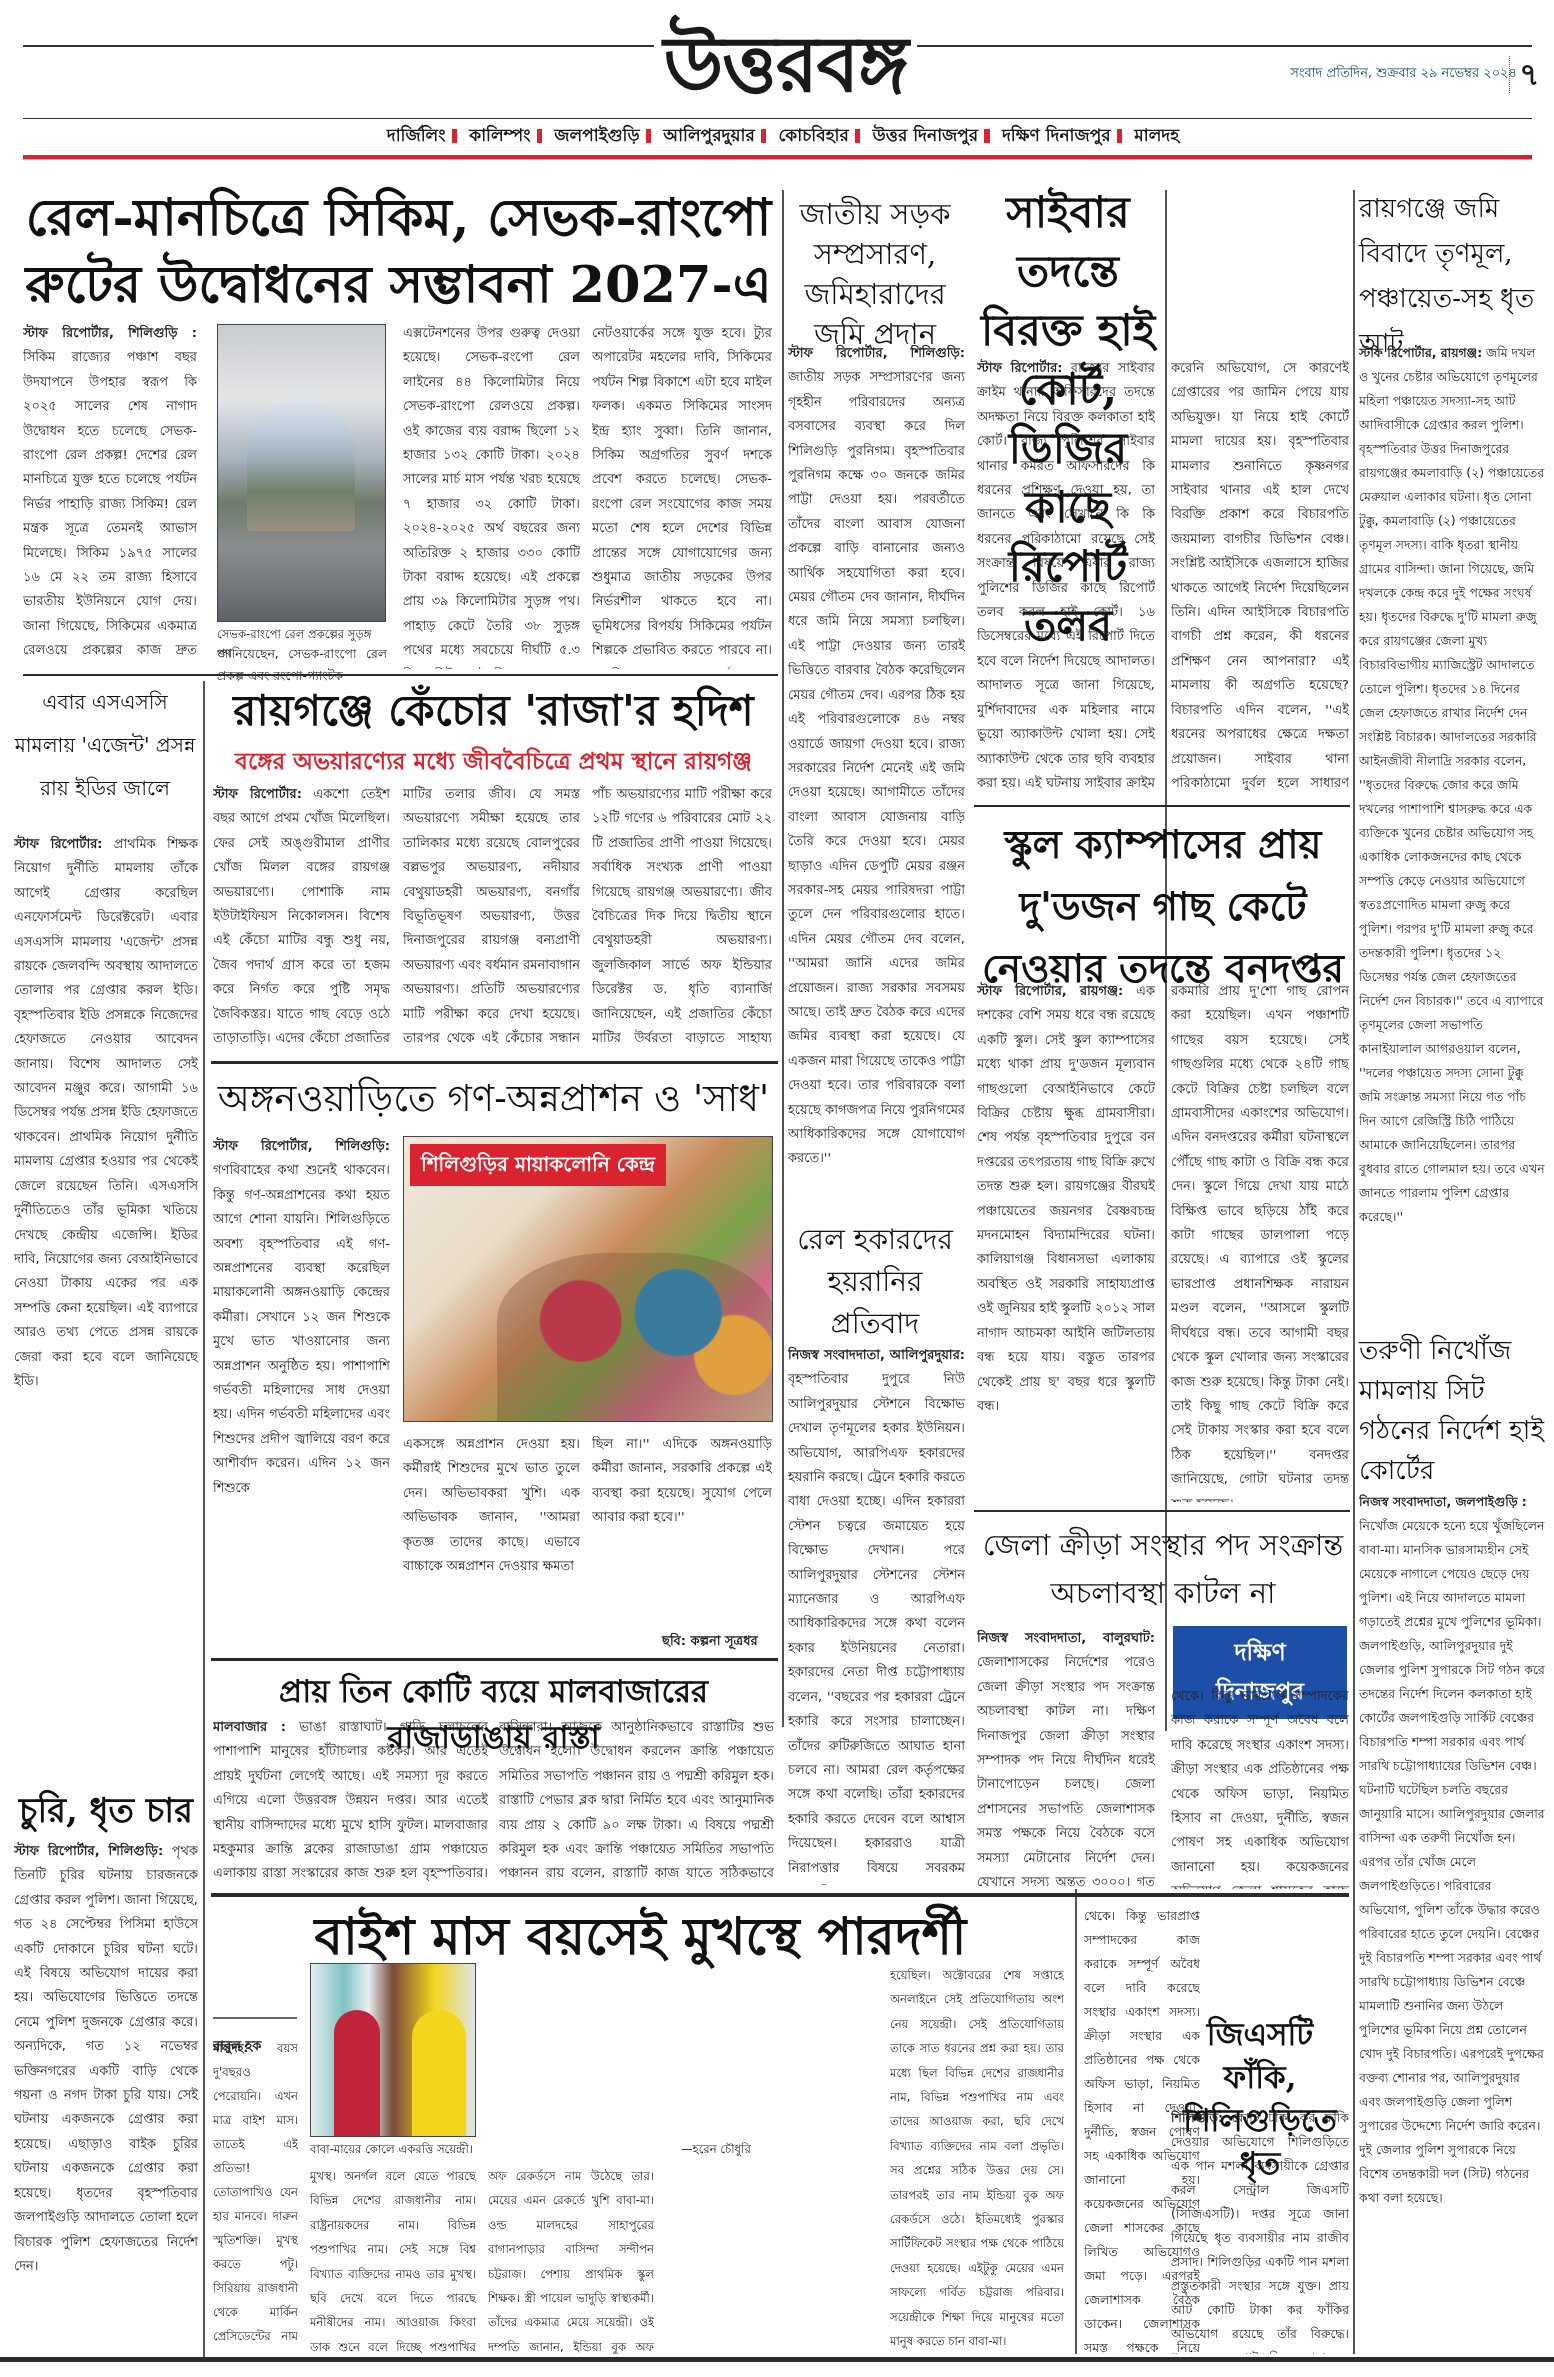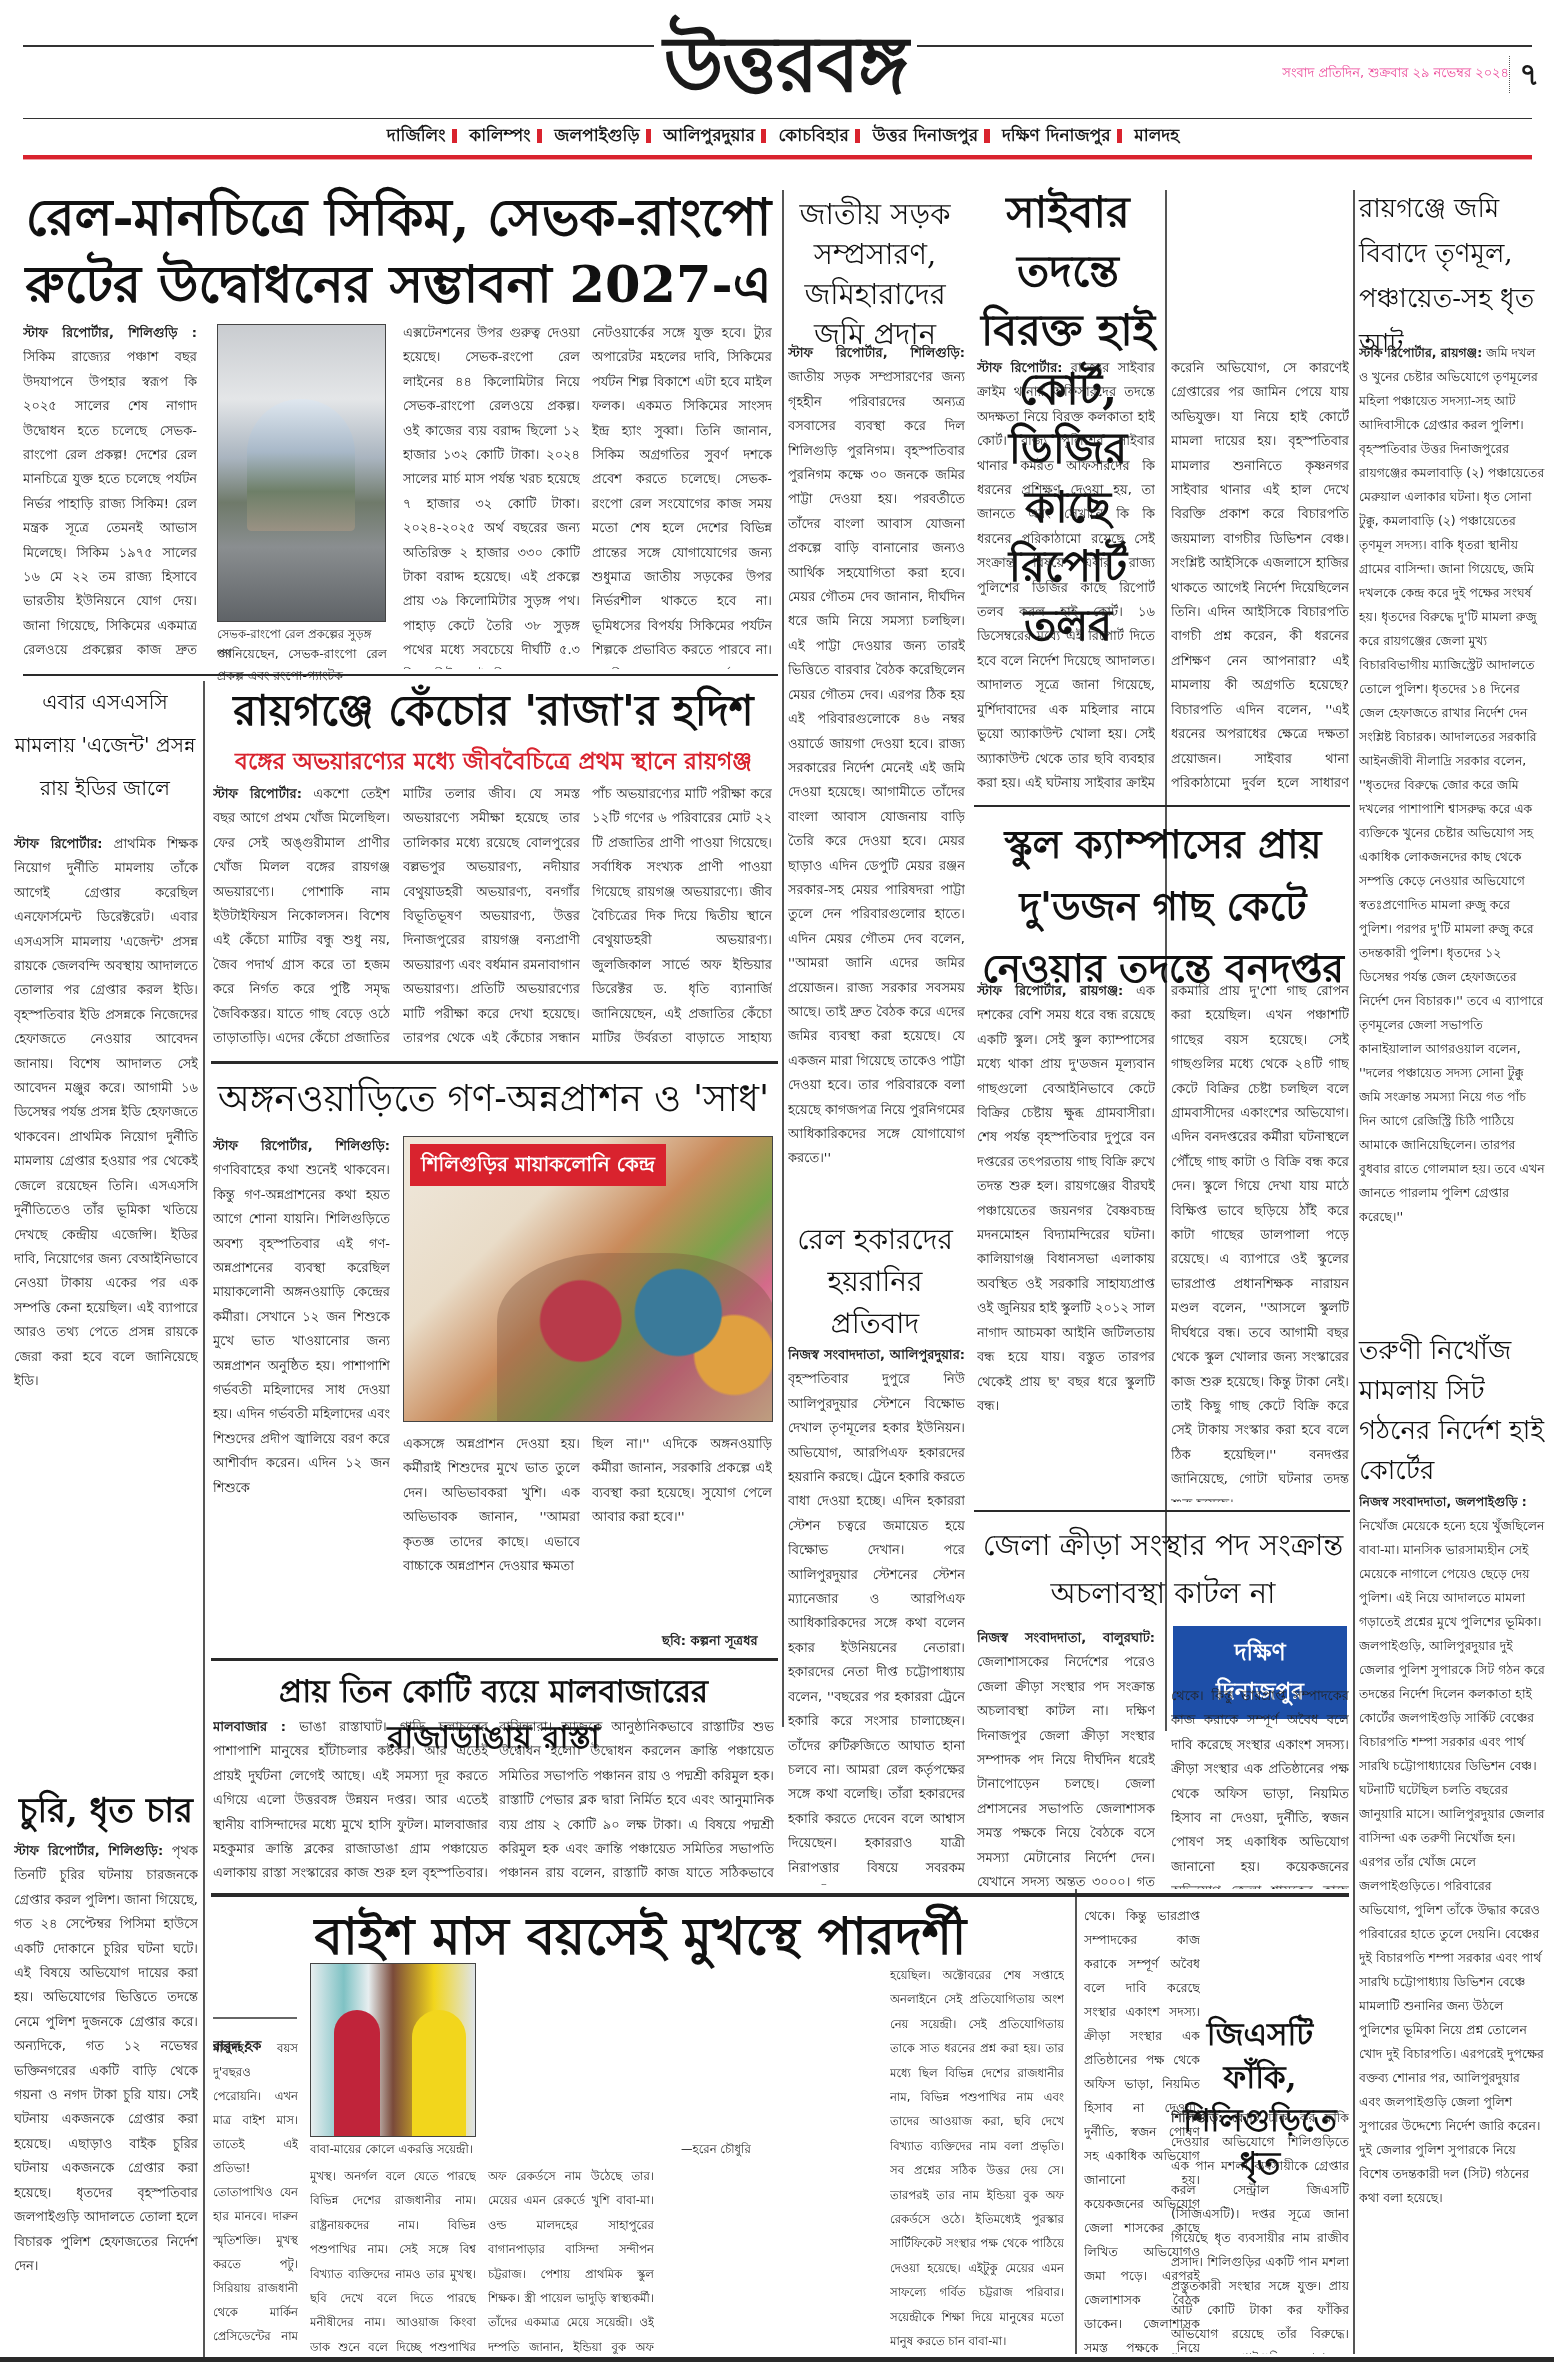--- a/index.html
+++ b/index.html
@@ -1,19 +1,19 @@
 <!DOCTYPE html>
 <html style="font-size:12.4px"><head>
 <meta charset="utf-8">
 <style>
   * { box-sizing: border-box; margin: 0; padding: 0; }
   body { width: 1555px; height: 2377px; background: #ffffff; color: #1a1a1a; font-family: "DejaVu Sans", sans-serif; position: relative; overflow: hidden; }
   .masthead-rule { position: absolute; left: 23px; right: 23px; height: 1.5px; background: #333; }
   .masthead-title { position: absolute; left: 654px; top: 14px; width: 263px; text-align: center; font-family: "DejaVu Serif", serif; font-size: 77px; font-weight: bold; line-height: 101px; background: #fff; letter-spacing: -1.5px; }
-  .dateline { position: absolute; right: 46px; top: 63px; font-size: 13px; color: #ec4899; }
+  .dateline { position: absolute; right: 38px; top: 63px; font-size: 13px; color: #0c4a6e; }
   .page-no { position: absolute; right: 15.5px; top: 56px; font-size: 31px; font-weight: bold; border-left: 1.5px dotted #555; padding-left: 9.3px; line-height: 37px; }
   .districts { position: absolute; top: 122px; left: 0; width: 1555px; text-align: center; font-size: 17px; font-weight: bold; padding-left: 11px; }
   .districts span.sep { display: inline-block; width: 5.4px; height: 14px; background: #d9232e; margin: 0 6.2px; vertical-align: -1.5px; }
   .red-rule { position: absolute; left: 23px; right: 23px; top: 155px; height: 4.6px; background: #d9232e; border-bottom: 1.5px solid #f0a0a5; }
   .vrule { position: absolute; width: 1.5px; background: #555; }
   .hrule { position: absolute; height: 3.9px; background: #2a2a2a; }
   .hl { position: absolute; font-family: "DejaVu Serif", serif; font-weight: bold; color: #111; text-align: center; line-height: 1.18; }
   .sub-red { position: absolute; color: #d9232e; font-weight: bold; text-align: center; font-size: 23px; }
   .body { position: absolute; font-size: 13px; line-height: 24.4px; text-align: justify; color: #222; overflow: hidden; }
   .body b { font-weight: bold; }

